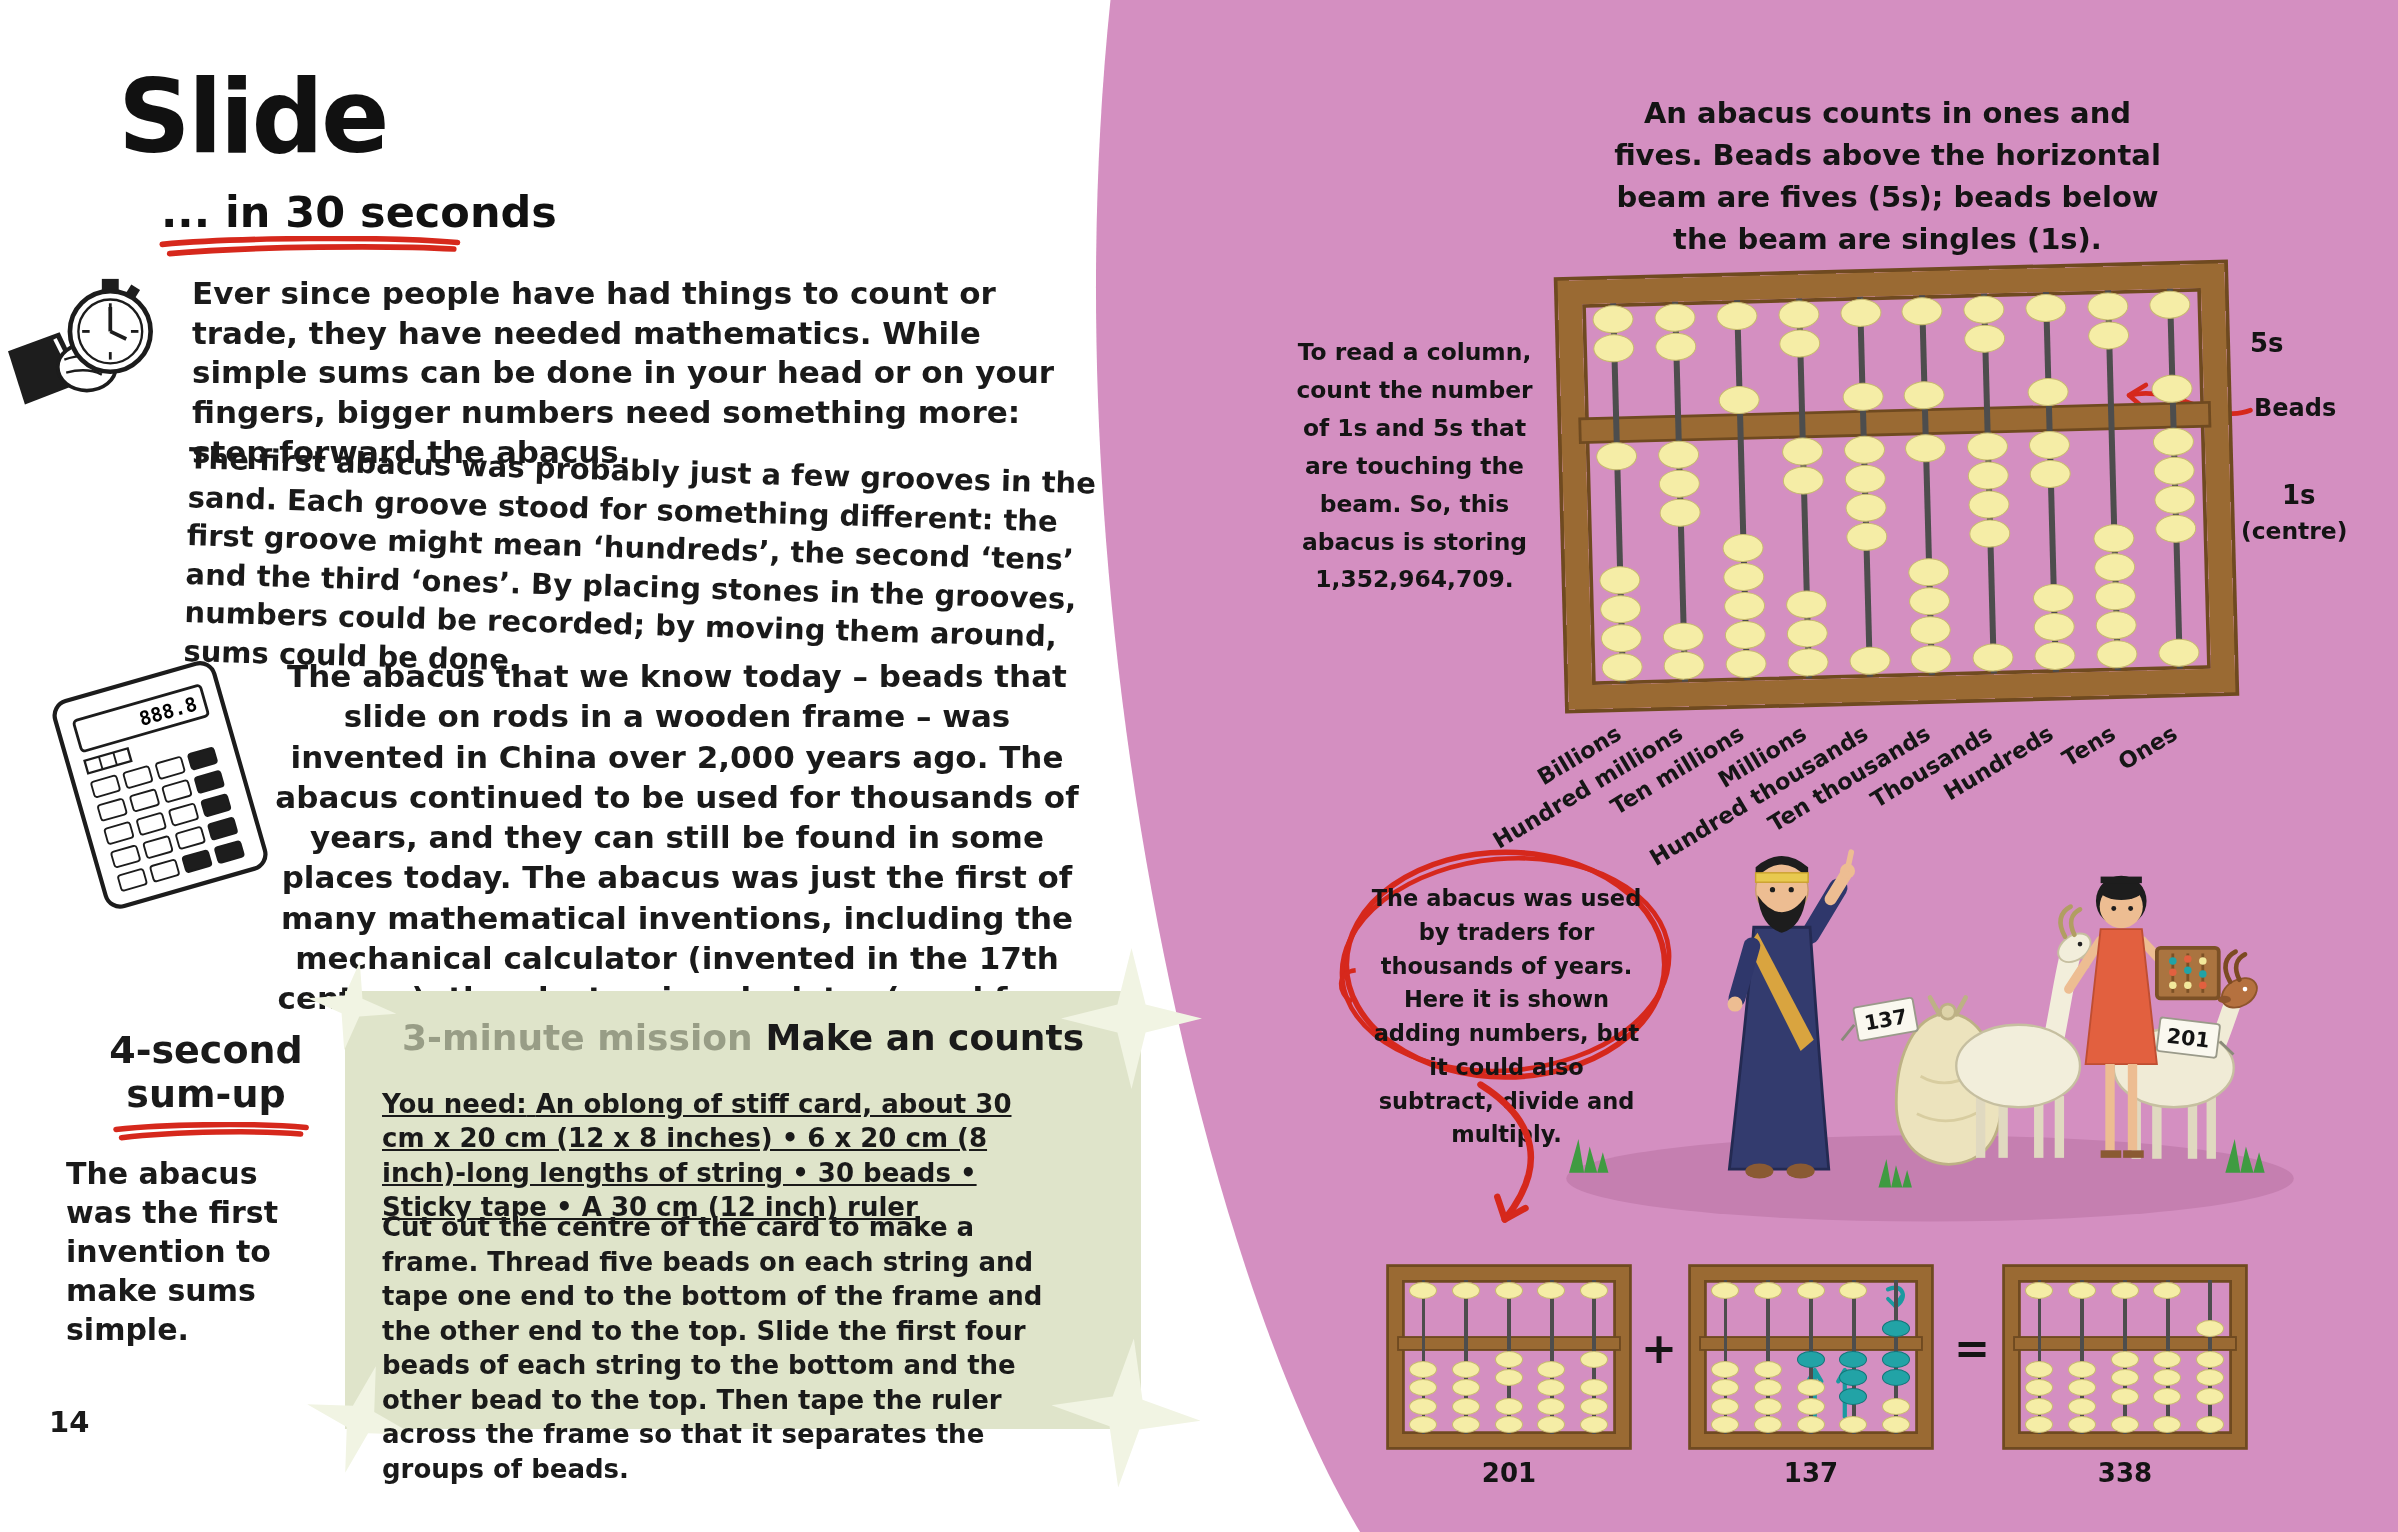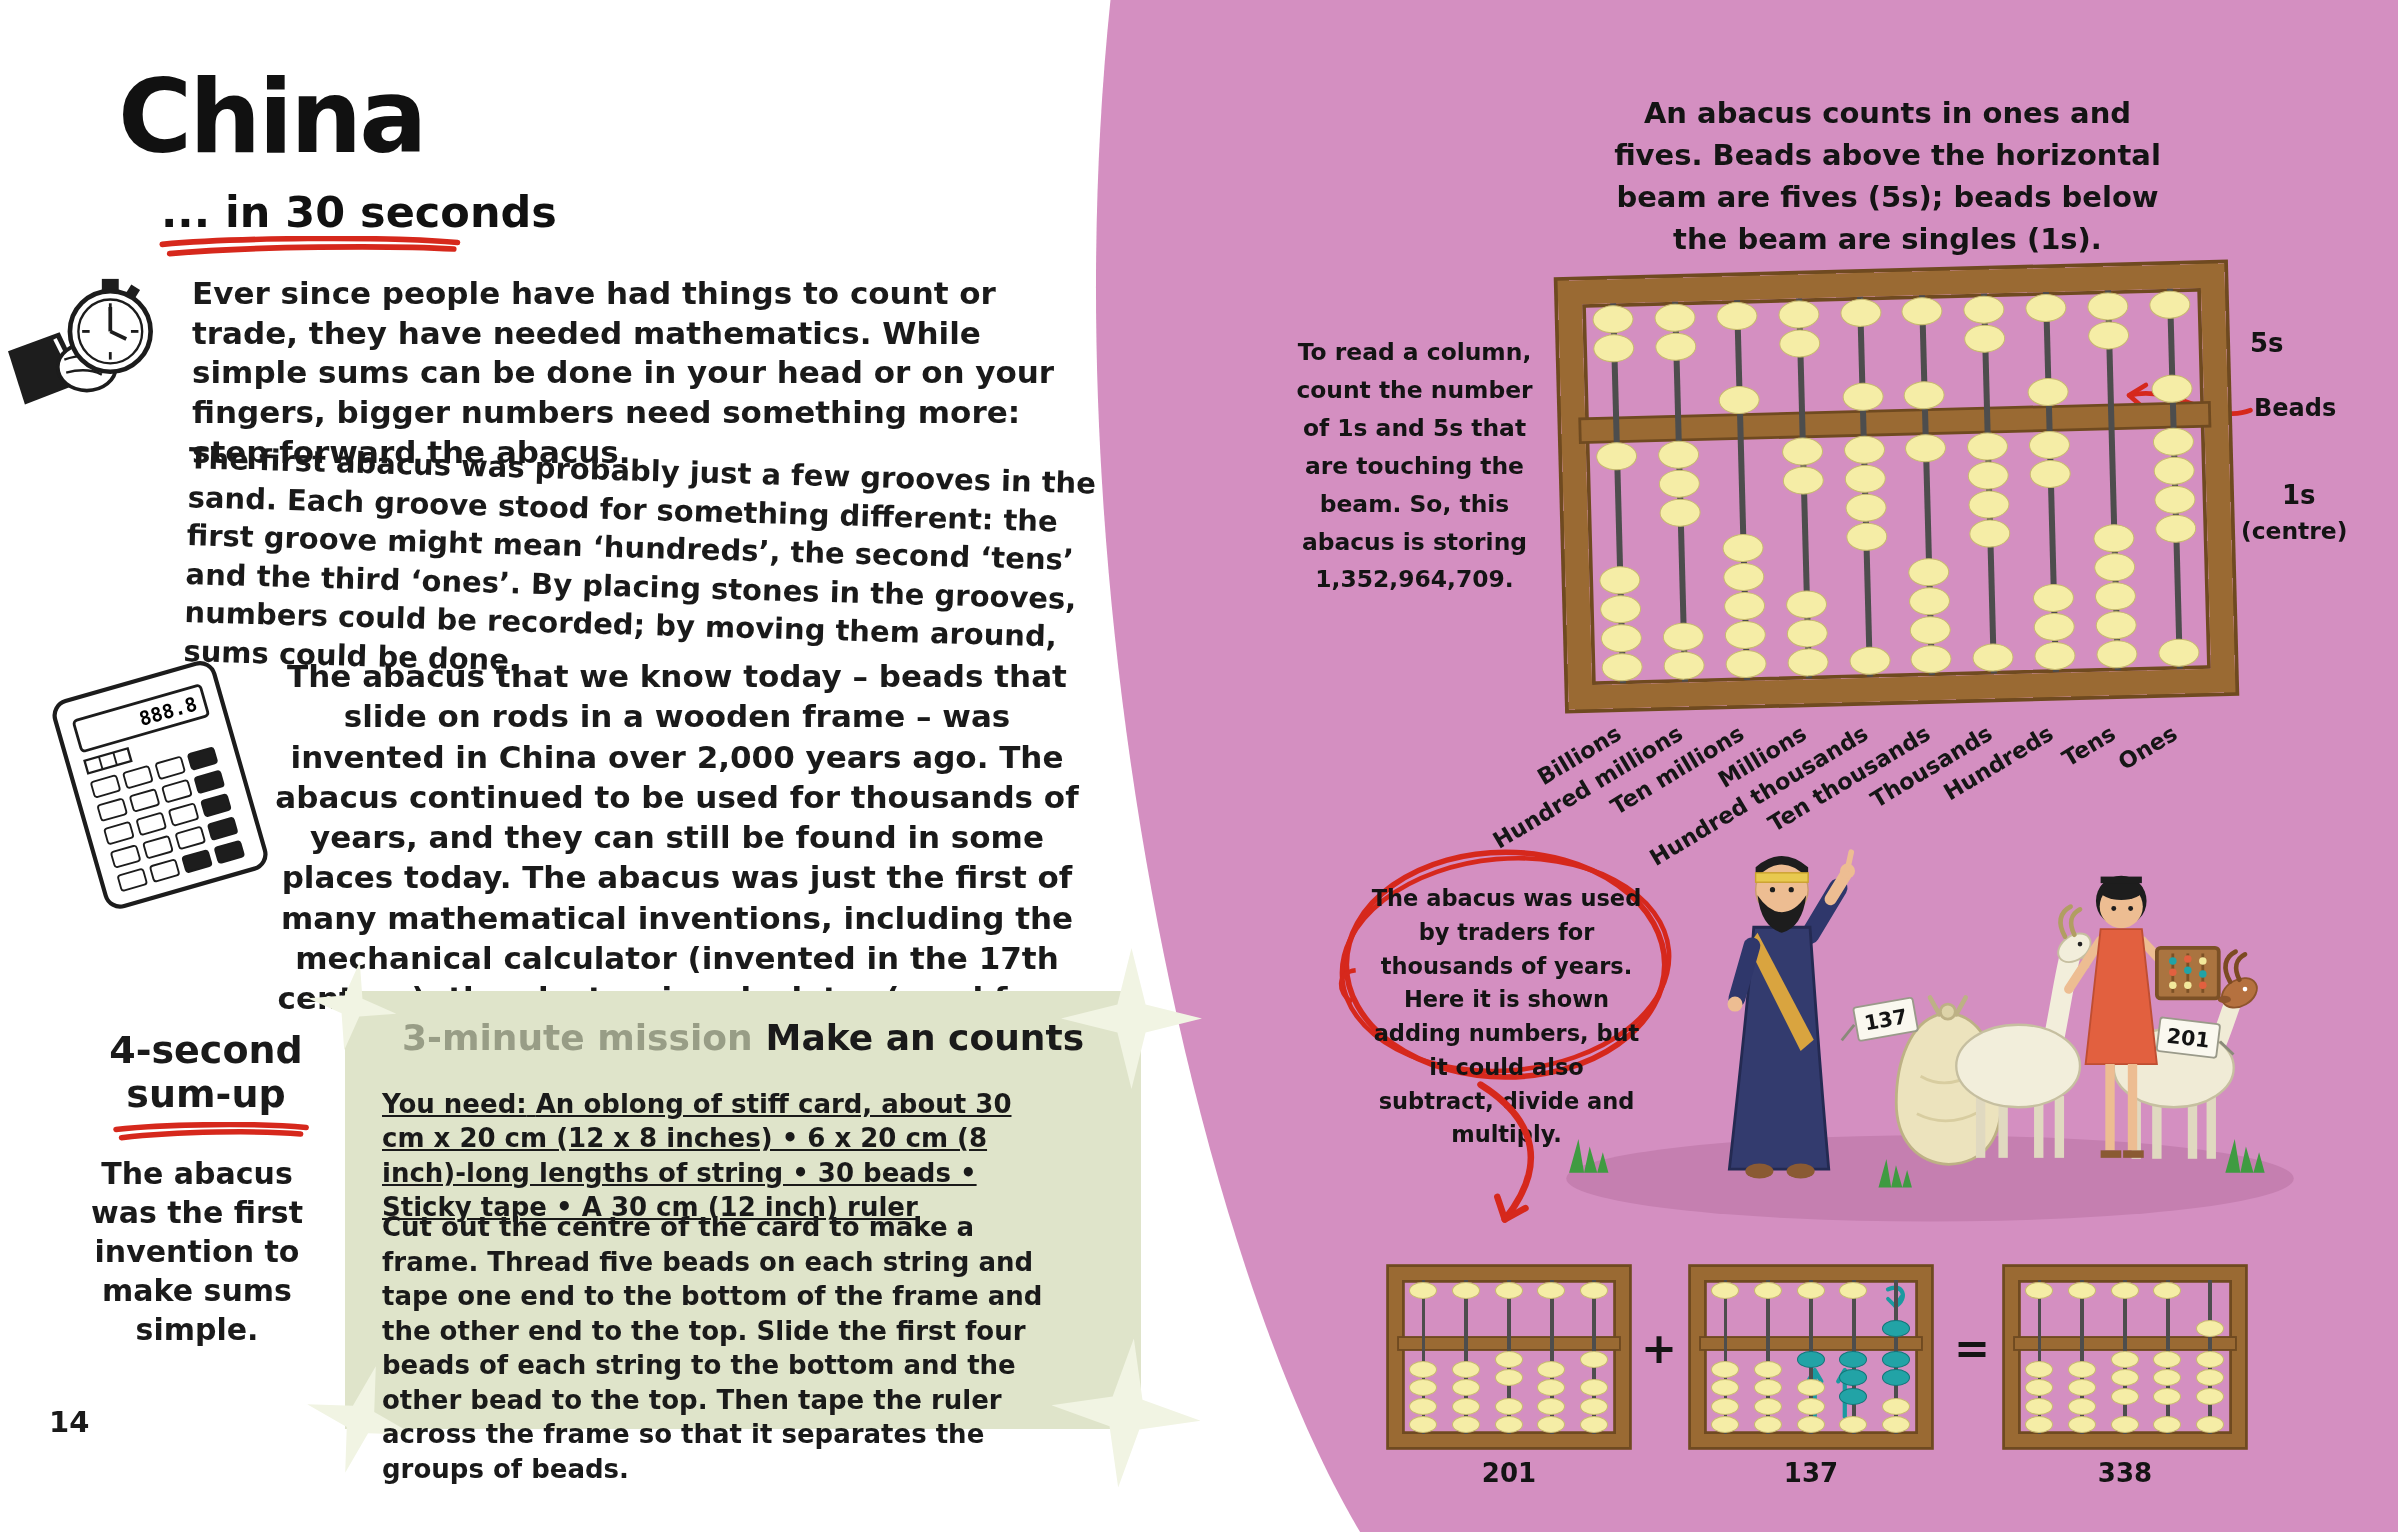--- a/index.html
+++ b/index.html
@@ -11,21 +11,21 @@
   .abs{position:absolute;}
   svg{display:block;}
 
   
   .book-title{left:118px;top:58px;font-size:101px;font-weight:bold;letter-spacing:-2.8px;color:#111;}
   .book-subtitle{left:161px;top:187px;font-size:43px;font-weight:bold;color:#111;}
   .intro{left:192px;top:274px;width:885px;font-size:31px;font-weight:700;line-height:1.28;}
   .para2{left:186px;top:452px;width:923px;font-size:29px;font-weight:700;line-height:1.33;transform:rotate(1.6deg);}
   .para3{left:267px;top:656px;width:820px;font-size:31px;font-weight:700;line-height:1.3;text-align:center;}
   .sumup-head{left:89px;top:1029px;width:234px;text-align:center;font-size:38px;font-weight:bold;line-height:1.15;}
-  .sumup-text{left:66px;top:1154px;width:262px;text-align:center;font-size:30px;font-weight:700;line-height:1.3;}
+  .sumup-text{left:66px;top:1154px;width:262px;text-align:left;font-size:30px;font-weight:700;line-height:1.3;}
   .mission-box{left:345px;top:991px;width:796px;height:438px;background:#dfe4ca;}
   .star{position:absolute;background:#f1f4e3;clip-path:polygon(50% 0%,60% 40%,100% 50%,60% 60%,50% 100%,40% 60%,0% 50%,40% 40%);}
   .mission-title{left:345px;top:1017px;width:796px;text-align:center;font-size:36px;font-weight:bold;}
   .mission-title .prefix{color:#989d86;margin-right:13px;}
   .mission-need{left:382px;top:1087px;width:646px;font-size:26px;font-weight:600;line-height:1.32;text-decoration:underline;}
   .mission-need b{font-weight:800;}
   .mission-steps{left:382px;top:1210px;width:675px;font-size:26px;font-weight:600;line-height:1.33;}
   .page-number{left:49px;top:1405px;font-size:29px;font-weight:bold;}
 
   
@@ -51,21 +51,21 @@
   .mini-label{position:absolute;top:1458px;width:240px;text-align:center;font-size:26px;font-weight:800;color:#141414;}
   .op-sign{position:absolute;top:1323px;font-size:43px;font-weight:800;color:#141414;}
 </style>
 </head>
 <body>
 
 <svg class="abs" style="left:0;top:0;" width="2399" height="1533" viewBox="0 0 2560 1636">
   <path d="M1185,0 H2560 V1636 H1452 C1280,1350 1118,640 1185,0 Z" fill="#d48fc1"></path>
 </svg>
 
-<h1 class="abs book-title">China</h1>
+<h1 class="abs book-title">Slide</h1>
 <div class="abs book-subtitle">... in 30 seconds</div>
 <svg class="abs" style="left:157px;top:236px;" width="315" height="26" viewBox="0 0 336 28">
   <path d="M4,9 C80,2 240,0 322,7" stroke="#d6281c" stroke-width="6" fill="none" stroke-linecap="round"></path>
   <path d="M12,19 C100,11 250,10 318,14" stroke="#d6281c" stroke-width="6" fill="none" stroke-linecap="round"></path>
 </svg>
 
 <svg class="abs" style="left:7.5px;top:262px;" width="183" height="167" viewBox="0 0 195 178">
   <polygon points="0,95 55,75 80,128 18,152" fill="#1d1d1d"></polygon>
   <line x1="50" y1="82" x2="72" y2="126" stroke="#ffffff" stroke-width="4"></line>
   <ellipse cx="84" cy="112" rx="31" ry="25" fill="#ffffff" stroke="#1c1c1c" stroke-width="4"></ellipse>

